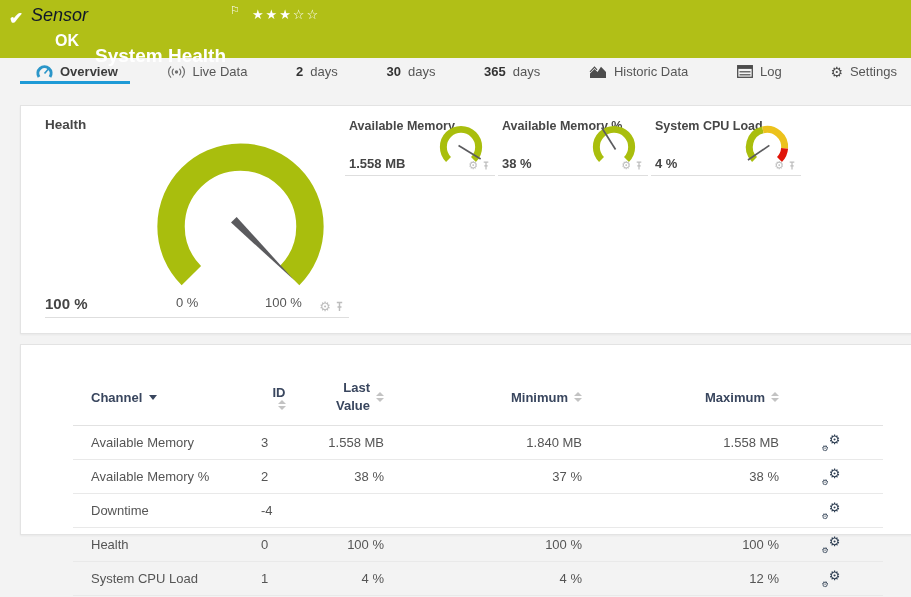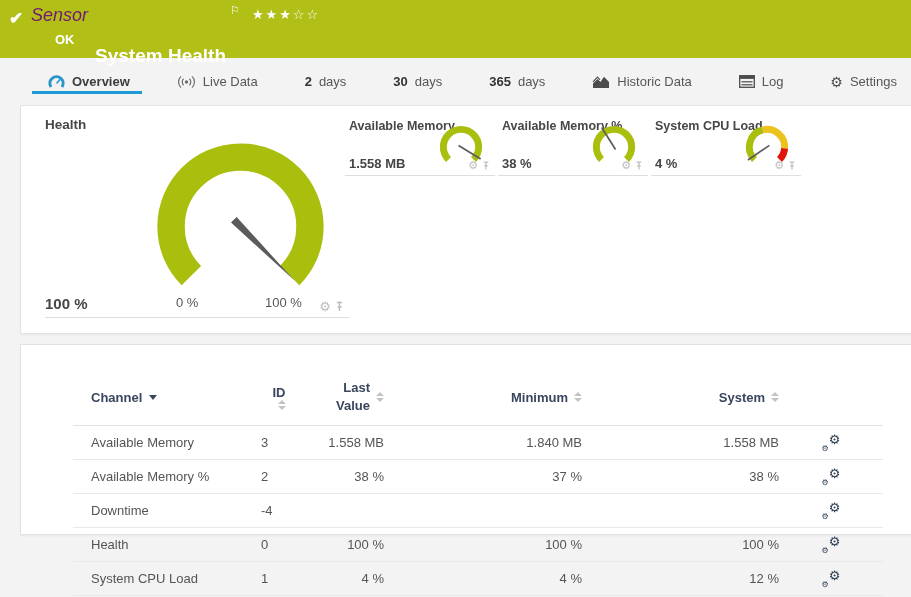--- a/index.html
+++ b/index.html
@@ -4,29 +4,29 @@
 <style>
   * { margin:0; padding:0; box-sizing:border-box; }
   html,body { background:#e9e9e9; }
   body { font-family:"Liberation Sans", sans-serif; }
   .screen { position:relative; width:911px; height:597px; background:#f3f3f3; overflow:hidden; margin:0 auto; }
 
   
   .topbar { position:absolute; top:0; left:0; width:100%; height:58px; background:#b1bf17; color:#fff; }
   .chk { position:absolute; left:9px; top:8px; font-size:17px; font-weight:bold; }
   .titlerow { position:absolute; left:31px; top:5px; display:flex; align-items:flex-start; }
-  .kind { font-style:italic; font-size:18px; font-weight:400; color:#701a75; }
+  .kind { font-style:italic; font-size:18px; font-weight:400; color:#0f172a; }
   .sname { font-weight:700; font-size:19px; margin-left:7px;margin-top:40px; }
   .flagicon { font-size:11px; margin-left:4px; position:relative; top:-1px; cursor:pointer; }
   .stars { font-size:13px; letter-spacing:2px; margin-left:12px; margin-top:2px; cursor:pointer; }
-  .statusok { position:absolute; left:55px; top:32px; font-size:13px; font-weight:700; }
-
-  
-  .tabs { position:absolute; top:58px; left:0; width:100%; height:47px; display:flex; align-items:center;
-          justify-content:space-between; padding:0 14px 0 48px; }
+  .statusok { position:absolute; left:55px; top:32px; font-size:16px; font-weight:700; }
+
+  
+  .tabs { position:absolute; top:48px; left:0; width:100%; height:47px; display:flex; align-items:center;
+          justify-content:space-between; padding:0 14px 0 36px; }
   .tab { position:relative; display:flex; align-items:center; gap:7px; height:100%; color:#565656;
          font-size:13px; cursor:pointer; white-space:nowrap; }
   .tab b { color:#333; font-weight:700; }
   .tab.active { color:#3c3c3c; font-weight:700; }
   .tab.active::after { content:""; position:absolute; left:-16px; right:-12px; bottom:11px; height:3px; background:#1e9ad6; }
   .tab svg { display:block; }
 
   
   .panel { position:absolute; left:20px; right:-1px; background:#fff; border:1px solid #e3e3e3; border-right:none;
            box-shadow:0 1px 2px rgba(0,0,0,0.05);padding-left:28px; }
@@ -229,21 +229,21 @@
           </span>
       </div>
       <div class="col c-min th">
         <span>Minimum</span>
         <span class="sorticons">
             <i class="up"></i>
             <i class="down"></i>
           </span>
       </div>
       <div class="col c-max th">
-        <span>System</span>
+        <span>Maximum</span>
         <span class="sorticons">
             <i class="up"></i>
             <i class="down"></i>
           </span>
       </div>
       <div class="col c-set th"></div>
     </div>
 
     <div class="trow">
       <div class="col c-channel">Available Memory</div>

